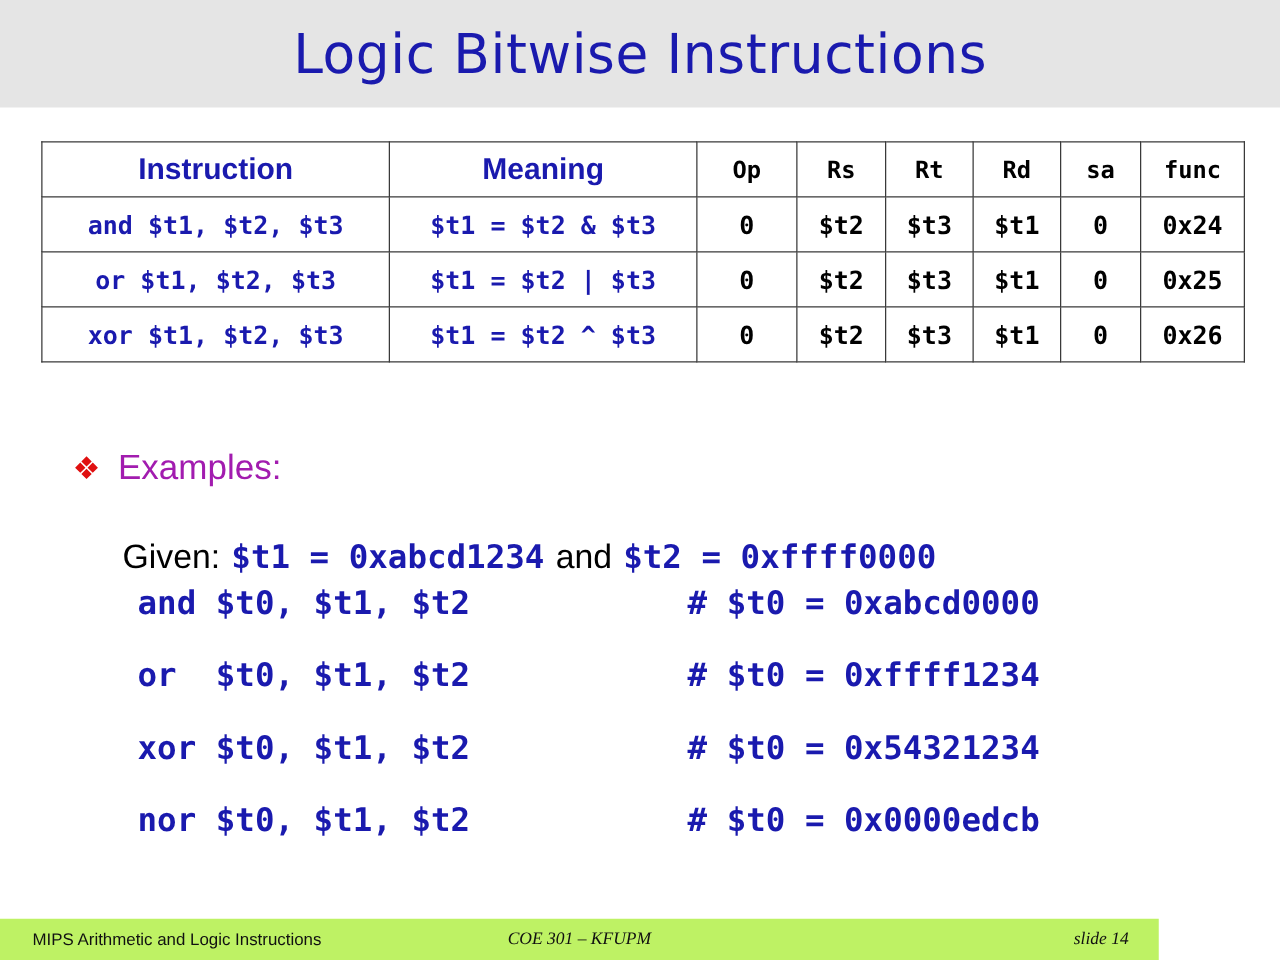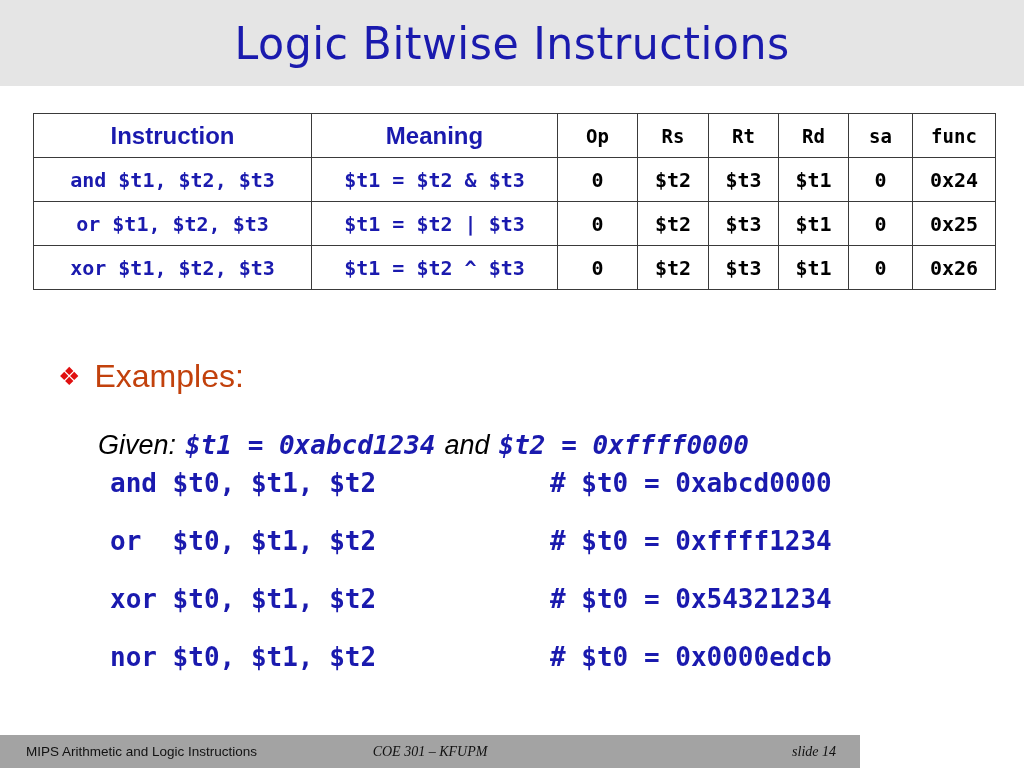--- a/index.html
+++ b/index.html
@@ -108,33 +108,32 @@
     gap: 14px;
   }
   #examples-bullet {
     font-family: "DejaVu Sans", sans-serif;
     font-size: 25px;
     color: #e01010;
     line-height: 1;
   }
   #examples-label {
     font-family: "Liberation Sans", sans-serif;
-    font-size: 32px;
-    color: #c2410c;
+    font-size: 28px;
+    color: #a21caf;
   }
 
   
   #given-line {
     position: absolute;
     left: 98px;
     top: 430px;
     white-space: nowrap;
     display: flex;
     align-items: baseline;
-    font-style: italic;
   }
   .plain-txt {
     font-family: "Liberation Sans", sans-serif;
     font-size: 27px;
     color: #000000;
   }
   .mono-blue {
     font-family: "DejaVu Sans Mono", monospace;
     font-size: 26px;
     font-weight: bold;
@@ -169,23 +168,23 @@
     font-weight: bold;
     color: #1a1aae;
     white-space: pre;
   }
 
   
   #footer-bar {
     position: absolute;
     left: 0;
     bottom: 0;
-    width: 860px;
+    width: 927px;
     height: 33px;
-    background: #a3a3a3;
+    background: #bef264;
     display: flex;
     align-items: center;
   }
   #footer-left {
     position: absolute;
     left: 26px;
     font-family: "Liberation Sans", sans-serif;
     font-size: 13.5px;
     color: #111111;
   }

